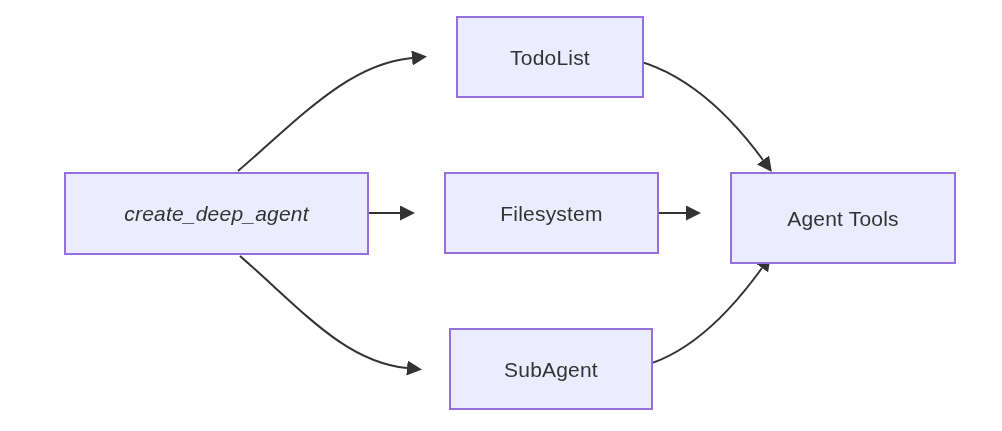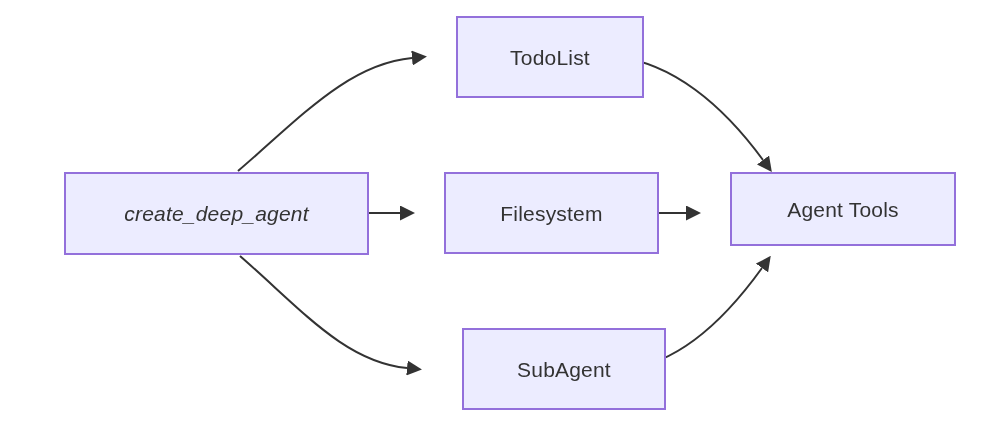--- a/index.html
+++ b/index.html
@@ -28,22 +28,22 @@
     color:var(--text-color);
     display:flex;align-items:center;justify-content:center;
     font-size:21px;line-height:1;
     letter-spacing:0.2px;
     white-space:nowrap;
     margin-left:28px;
   }
   .n-create{left:36px;top:172px;width:305px;height:83px;font-style:italic;}
   .n-todolist{left:428px;top:16px;width:188px;height:82px;}
   .n-filesystem{left:416px;top:172px;width:215px;height:82px;}
-  .n-subagent{left:434px;top:328px;width:204px;height:82px;}
-  .n-agenttools{left:702px;top:172px;width:226px;height:74px;}
+  .n-subagent{left:421px;top:328px;width:204px;height:82px;}
+  .n-agenttools{left:702px;top:172px;width:226px;height:92px;}
 </style>
 </head>
 <body>
 
 <div class="canvas">
 
   <svg class="edges" width="1002" height="431" viewBox="0 0 1002 431" aria-hidden="true">
     <defs>
       <marker id="arrow" viewBox="0 0 10 10" refX="0" refY="5" markerWidth="7.5" markerHeight="7.5" orient="auto">
         <path class="arrowhead" d="M0,0 L10,5 L0,10 Z"></path>

